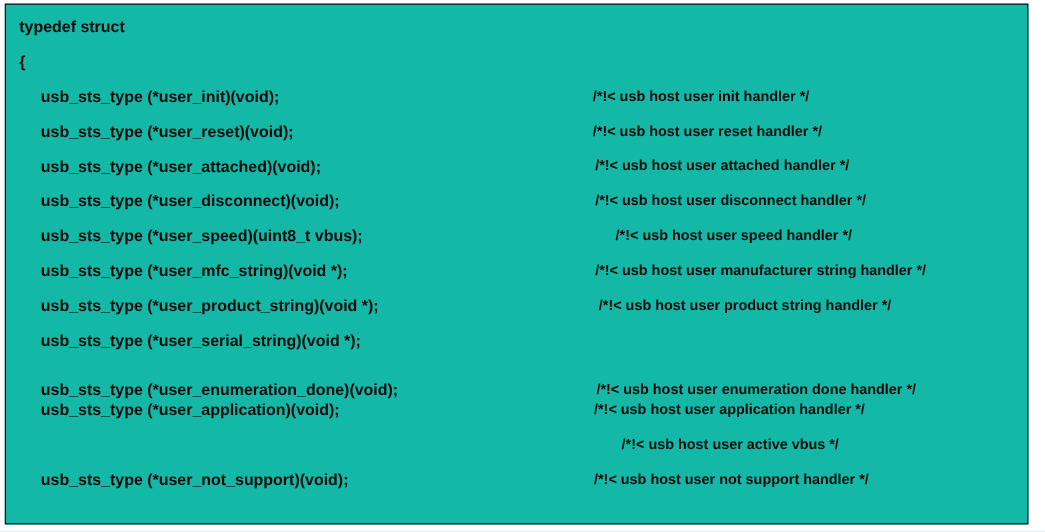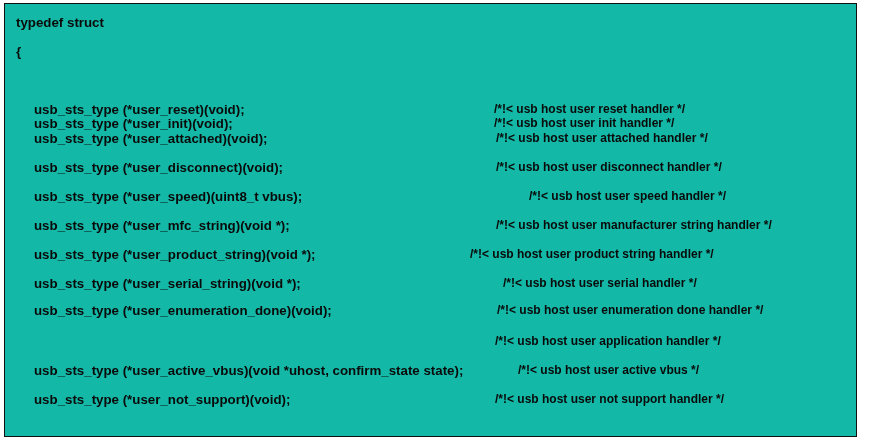--- a/index.html
+++ b/index.html
@@ -66,61 +66,60 @@
 <body>
 
 <div id="code-frame">
   <div class="code-lines">
       <div class="code-line" style="top: 4px;">
         <span class="decl lvl0">typedef struct</span>
       </div>
       <div class="code-line" style="top: 33px;">
         <span class="decl lvl0">{</span>
       </div>
-      <div class="code-line" style="top: 62px; margin-top: 43px;">
+      <div class="code-line" style="top: 62px;">
         <span class="decl lvl1">usb_sts_type (*user_init)(void);</span>
         <span class="comment" style="left: 489px;">/*!&lt; usb host user init handler */</span>
       </div>
       <div class="code-line" style="top: 91px;">
         <span class="decl lvl1">usb_sts_type (*user_reset)(void);</span>
         <span class="comment" style="left: 489px;">/*!&lt; usb host user reset handler */</span>
       </div>
       <div class="code-line" style="top: 120px;">
         <span class="decl lvl1">usb_sts_type (*user_attached)(void);</span>
         <span class="comment" style="left: 491px;">/*!&lt; usb host user attached handler */</span>
       </div>
       <div class="code-line" style="top: 149px;">
         <span class="decl lvl1">usb_sts_type (*user_disconnect)(void);</span>
         <span class="comment" style="left: 491px;">/*!&lt; usb host user disconnect handler */</span>
       </div>
       <div class="code-line" style="top: 178px;">
         <span class="decl lvl1">usb_sts_type (*user_speed)(uint8_t vbus);</span>
-        <span class="comment" style="left: 524px;">/*!&lt; usb host user speed handler */</span>
+        <span class="comment" style="left: 508px;">/*!&lt; usb host user speed handler */</span>
       </div>
       <div class="code-line" style="top: 207px;">
         <span class="decl lvl1">usb_sts_type (*user_mfc_string)(void *);</span>
         <span class="comment" style="left: 491px;">/*!&lt; usb host user manufacturer string handler */</span>
       </div>
       <div class="code-line" style="top: 236px;">
         <span class="decl lvl1">usb_sts_type (*user_product_string)(void *);</span>
-        <span class="comment" style="left: 465px;">/*!&lt; usb host user product string handler */</span>
+        <span class="comment" style="left: 494px;">/*!&lt; usb host user product string handler */</span>
       </div>
       <div class="code-line" style="top: 265px;">
         <span class="decl lvl1">usb_sts_type (*user_serial_string)(void *);</span>
-        <span class="comment" style="left: 498px;">/*!&lt; usb host user serial handler */</span>
       </div>
-      <div class="code-line" style="top: 292px;">
+      <div class="code-line" style="top: 306px;">
         <span class="decl lvl1">usb_sts_type (*user_enumeration_done)(void);</span>
         <span class="comment" style="left: 492px;">/*!&lt; usb host user enumeration done handler */</span>
       </div>
       <div class="code-line" style="top: 323px;">
+        <span class="decl lvl1">usb_sts_type (*user_application)(void);</span>
         <span class="comment" style="left: 490px;">/*!&lt; usb host user application handler */</span>
       </div>
       <div class="code-line" style="top: 352px;">
-        <span class="decl lvl1">usb_sts_type (*user_active_vbus)(void *uhost, confirm_state state);</span>
         <span class="comment" style="left: 513px;">/*!&lt; usb host user active vbus */</span>
       </div>
       <div class="code-line" style="top: 381px;">
         <span class="decl lvl1">usb_sts_type (*user_not_support)(void);</span>
         <span class="comment" style="left: 490px;">/*!&lt; usb host user not support handler */</span>
       </div>
       <div class="code-line" style="top: 410px; margin-top: 16px;">
         <span class="decl lvl0">} usbh_user_handler_type;</span>
       </div>
     </div>

